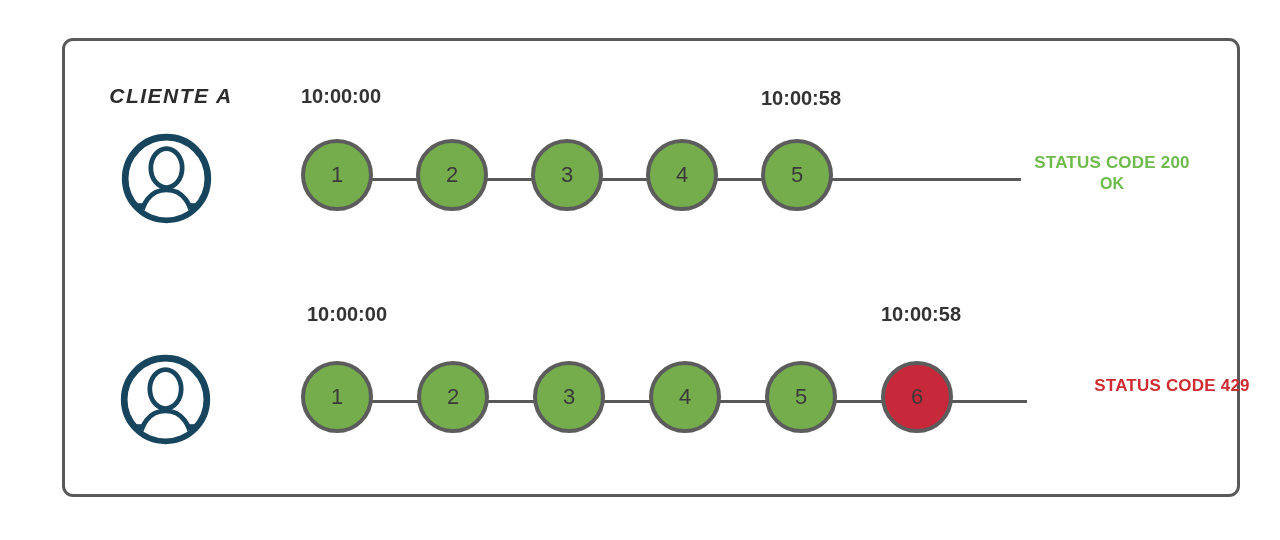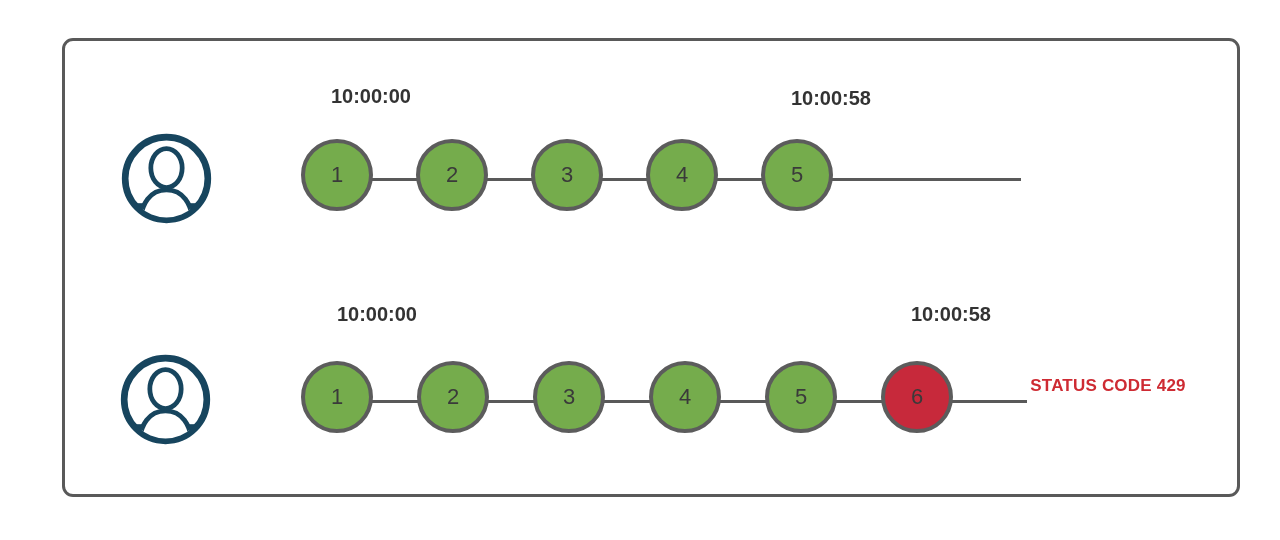--- a/index.html
+++ b/index.html
@@ -58,21 +58,21 @@
     border-radius:50%;
     background:var(--ok-fill);
     display:flex;align-items:center;justify-content:center;
     font-size:22px;
     color:var(--number-color);
   }
   .circle.blocked{background:var(--blocked-fill);}
   .timestamp{
     position:absolute;
     width:140px;
-    text-align:right;
+    text-align:center;
     font-size:20px;
     font-weight:bold;
     color:var(--timestamp-color);
   }
   .status{
     position:absolute;
     width:172px;
     text-align:center;
     font-weight:bold;
     line-height:21px;
@@ -81,20 +81,21 @@
   .status .l2{font-size:16px;}
   .status.ok{color:var(--ok-text);}
   .status.error{color:var(--error-text);}
 </style>
 </head>
 <body>
 
 <div class="canvas">
   <div class="frame"></div>
 
+  <div class="client-label" style="left:91px;top:84px;">CLIENTE A</div>
 
   <svg class="avatar" style="left:119px;top:131px;" viewBox="0 0 100 100">
     <defs>
         <clipPath id="avclip-a">
           <circle cx="50" cy="50" r="41"></circle>
         </clipPath>
       </defs>
     <circle class="av-ring" cx="50" cy="50" r="43.5"></circle>
     <g clip-path="url(#avclip-a)">
       <rect class="av-fillzone" x="0" y="76" width="100" height="24"></rect>
@@ -107,20 +108,24 @@
   <div class="timestamp" style="left:731px;top:87px;">10:00:58</div>
 
   <div class="timeline" style="left:341px;top:178px;width:680px;"></div>
 
   <div class="circle" style="left:301px;top:139px;">1</div>
   <div class="circle" style="left:416px;top:139px;">2</div>
   <div class="circle" style="left:531px;top:139px;">3</div>
   <div class="circle" style="left:646px;top:139px;">4</div>
   <div class="circle" style="left:761px;top:139px;">5</div>
 
+  <div class="status ok" style="left:1026px;top:152px;">
+    <div class="l1">STATUS CODE 200</div>
+    <div class="l2">OK</div>
+  </div>
 
 
   <svg class="avatar" style="left:118px;top:352px;" viewBox="0 0 100 100">
     <defs>
         <clipPath id="avclip-b">
           <circle cx="50" cy="50" r="41"></circle>
         </clipPath>
       </defs>
     <circle class="av-ring" cx="50" cy="50" r="43.5"></circle>
     <g clip-path="url(#avclip-b)">
@@ -135,16 +140,16 @@
 
   <div class="timeline" style="left:341px;top:400px;width:686px;"></div>
 
   <div class="circle" style="left:301px;top:361px;">1</div>
   <div class="circle" style="left:417px;top:361px;">2</div>
   <div class="circle" style="left:533px;top:361px;">3</div>
   <div class="circle" style="left:649px;top:361px;">4</div>
   <div class="circle" style="left:765px;top:361px;">5</div>
   <div class="circle blocked" style="left:881px;top:361px;">6</div>
 
-  <div class="status error" style="left:1022px;top:375px;">
+  <div class="status error" style="left:1086px;top:375px;">
     <div class="l1">STATUS CODE 429</div>
   </div>
 </div>
 
 </body></html>

